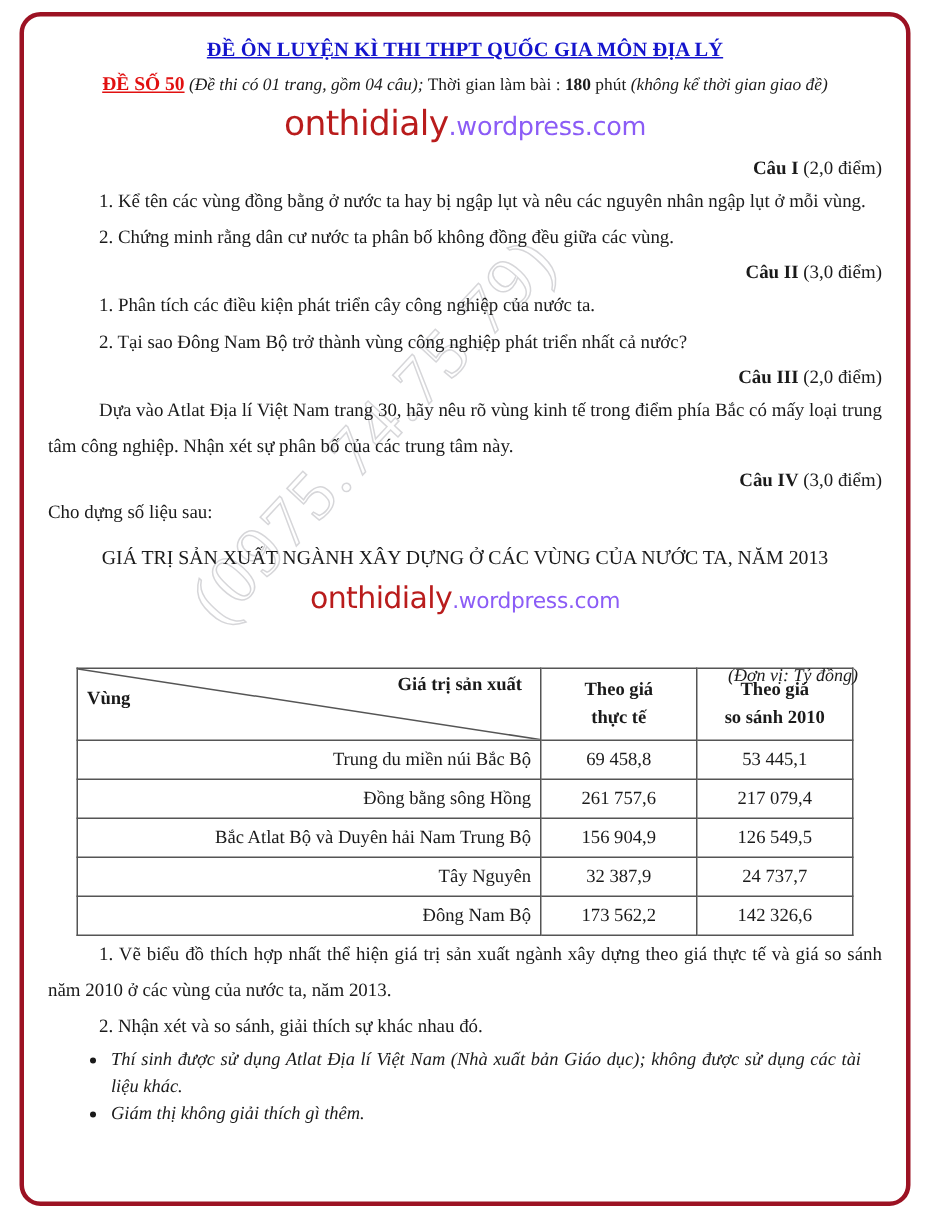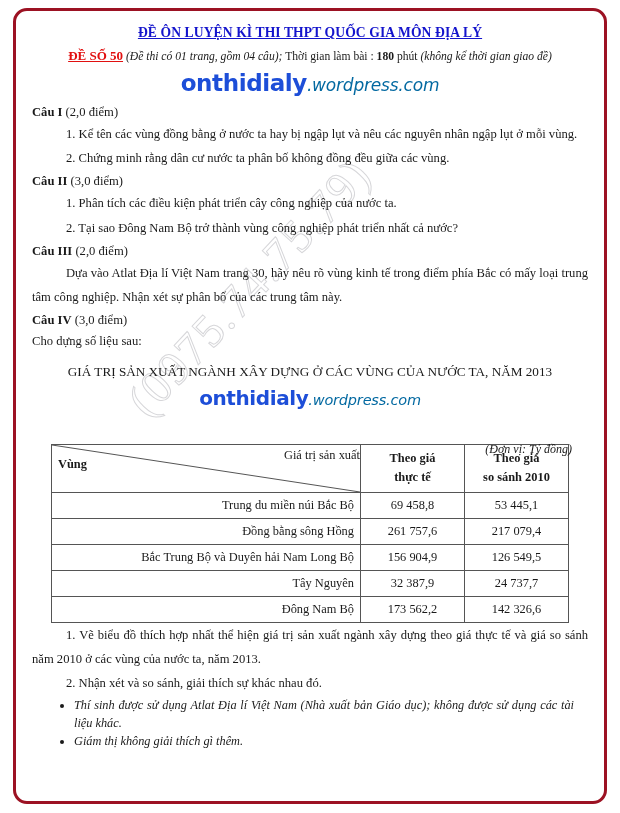--- a/index.html
+++ b/index.html
@@ -88,39 +88,39 @@
 
   
   .brand {
     text-align: center;
     line-height: 1;
     margin: 8px 0 10px 0;
     white-space: nowrap;
   }
   .brand .b1 {
     font-family: "DejaVu Sans", "Liberation Sans", sans-serif;
-    font-weight: bold;
+    font-weight: normal;
     font-size: 23px;
-    color: #1d4ed8;
+    color: #b91c1c;
     letter-spacing: -0.4px;
   }
   .brand .b2 {
     font-family: "DejaVu Sans", "Liberation Sans", sans-serif;
     font-size: 17px;
-    color: #0369a1;
+    color: #8b5cf6;
     letter-spacing: -0.2px;
-    font-style: italic;
   }
   .brand.small .b1 { font-size: 20px; }
   .brand.small .b2 { font-size: 14.5px; }
 
   
   .q-head {
     font-size: 12.6px;
     margin: 4px 0 2px 0;
+    text-align: right;
   }
   .q-head b { font-weight: bold; }
   .q-para {
     font-size: 12.6px;
     text-align: justify;
     text-justify: inter-word;
     line-height: 1.92;
     margin: 0;
   }
   .q-para.indent { text-indent: 34px; }
@@ -170,23 +170,23 @@
     text-align: left;
   }
   .corner-diag {
     position: absolute;
     inset: 0;
     width: 100%;
     height: 100%;
   }
   .corner-top {
     position: absolute;
-    right: 0;
+    right: 12px;
     top: 3px;
-    font-weight: normal;
+    font-weight: bold;
   }
   .corner-bot {
     position: absolute;
     left: 6px;
     bottom: 20px;
     font-weight: bold;
   }
   #data-table th.colh {
     font-weight: bold;
     text-align: center;
@@ -309,21 +309,21 @@
           <td class="region">Trung du miền núi Bắc Bộ</td>
           <td class="num">69 458,8</td>
           <td class="num">53 445,1</td>
         </tr>
         <tr>
           <td class="region">Đồng bằng sông Hồng</td>
           <td class="num">261 757,6</td>
           <td class="num">217 079,4</td>
         </tr>
         <tr>
-          <td class="region">Bắc Trung Bộ và Duyên hải Nam Long Bộ</td>
+          <td class="region">Bắc Atlat Bộ và Duyên hải Nam Trung Bộ</td>
           <td class="num">156 904,9</td>
           <td class="num">126 549,5</td>
         </tr>
         <tr>
           <td class="region">Tây Nguyên</td>
           <td class="num">32 387,9</td>
           <td class="num">24 737,7</td>
         </tr>
         <tr>
           <td class="region">Đông Nam Bộ</td>

